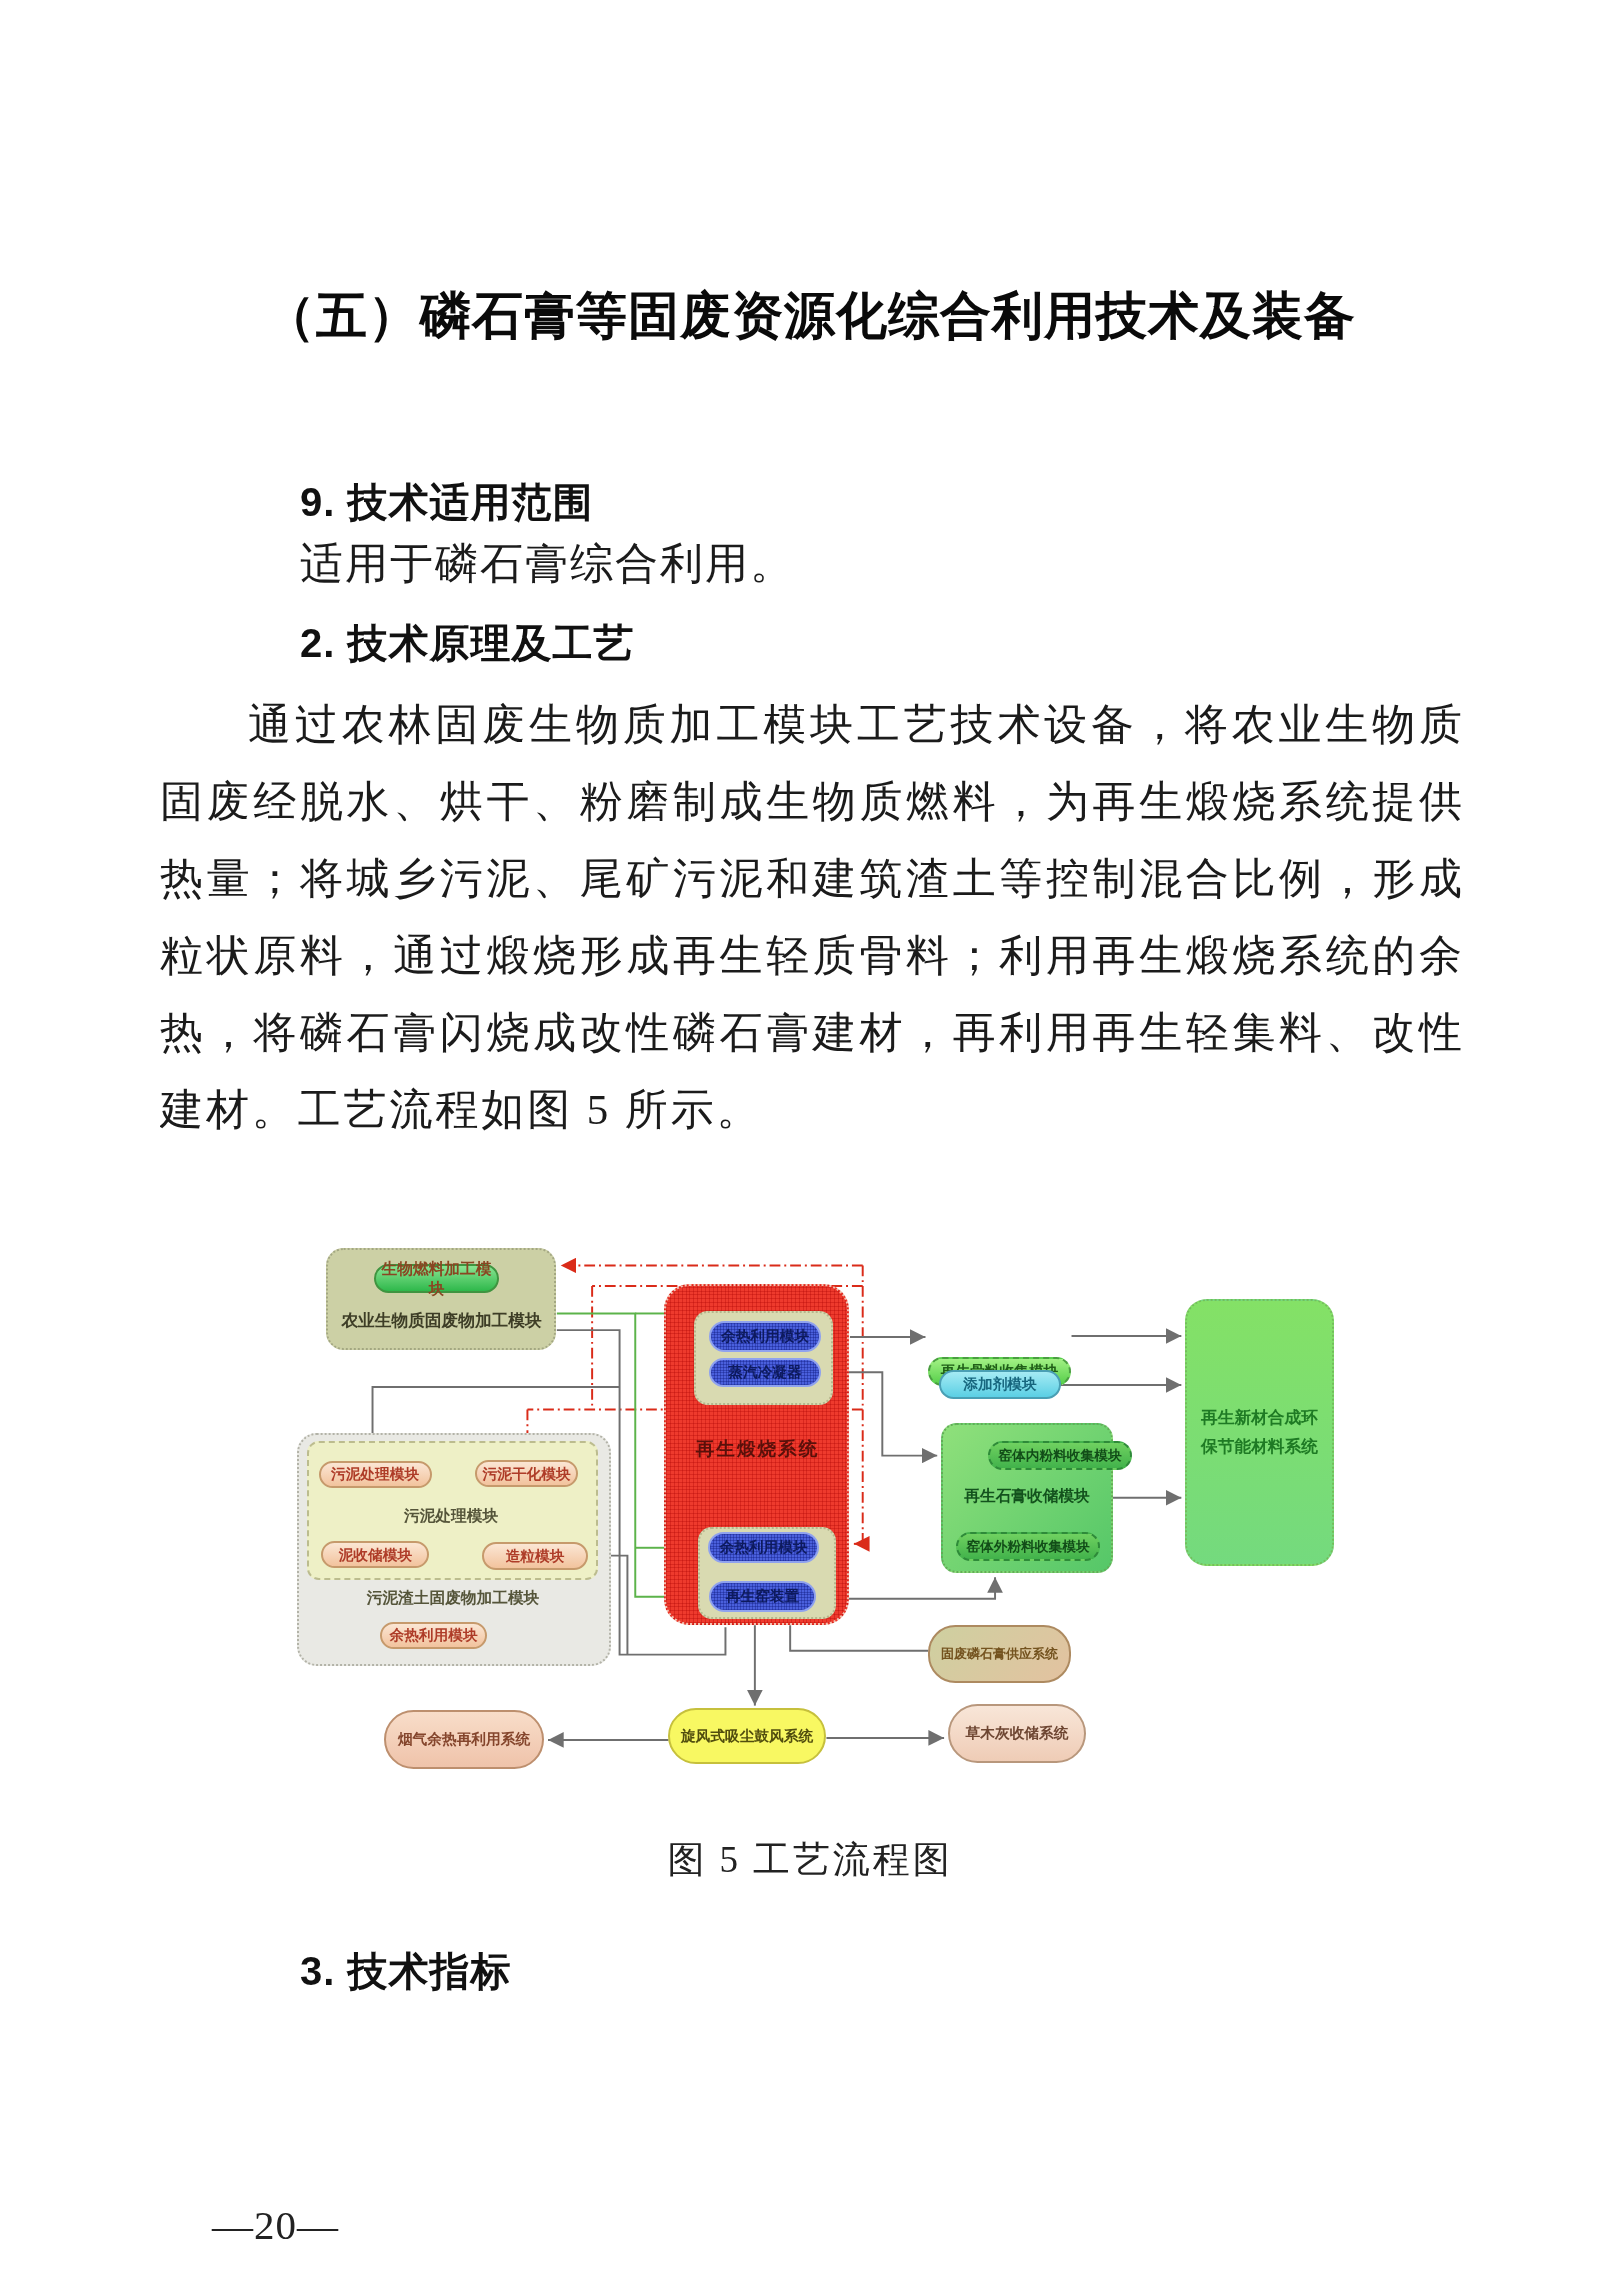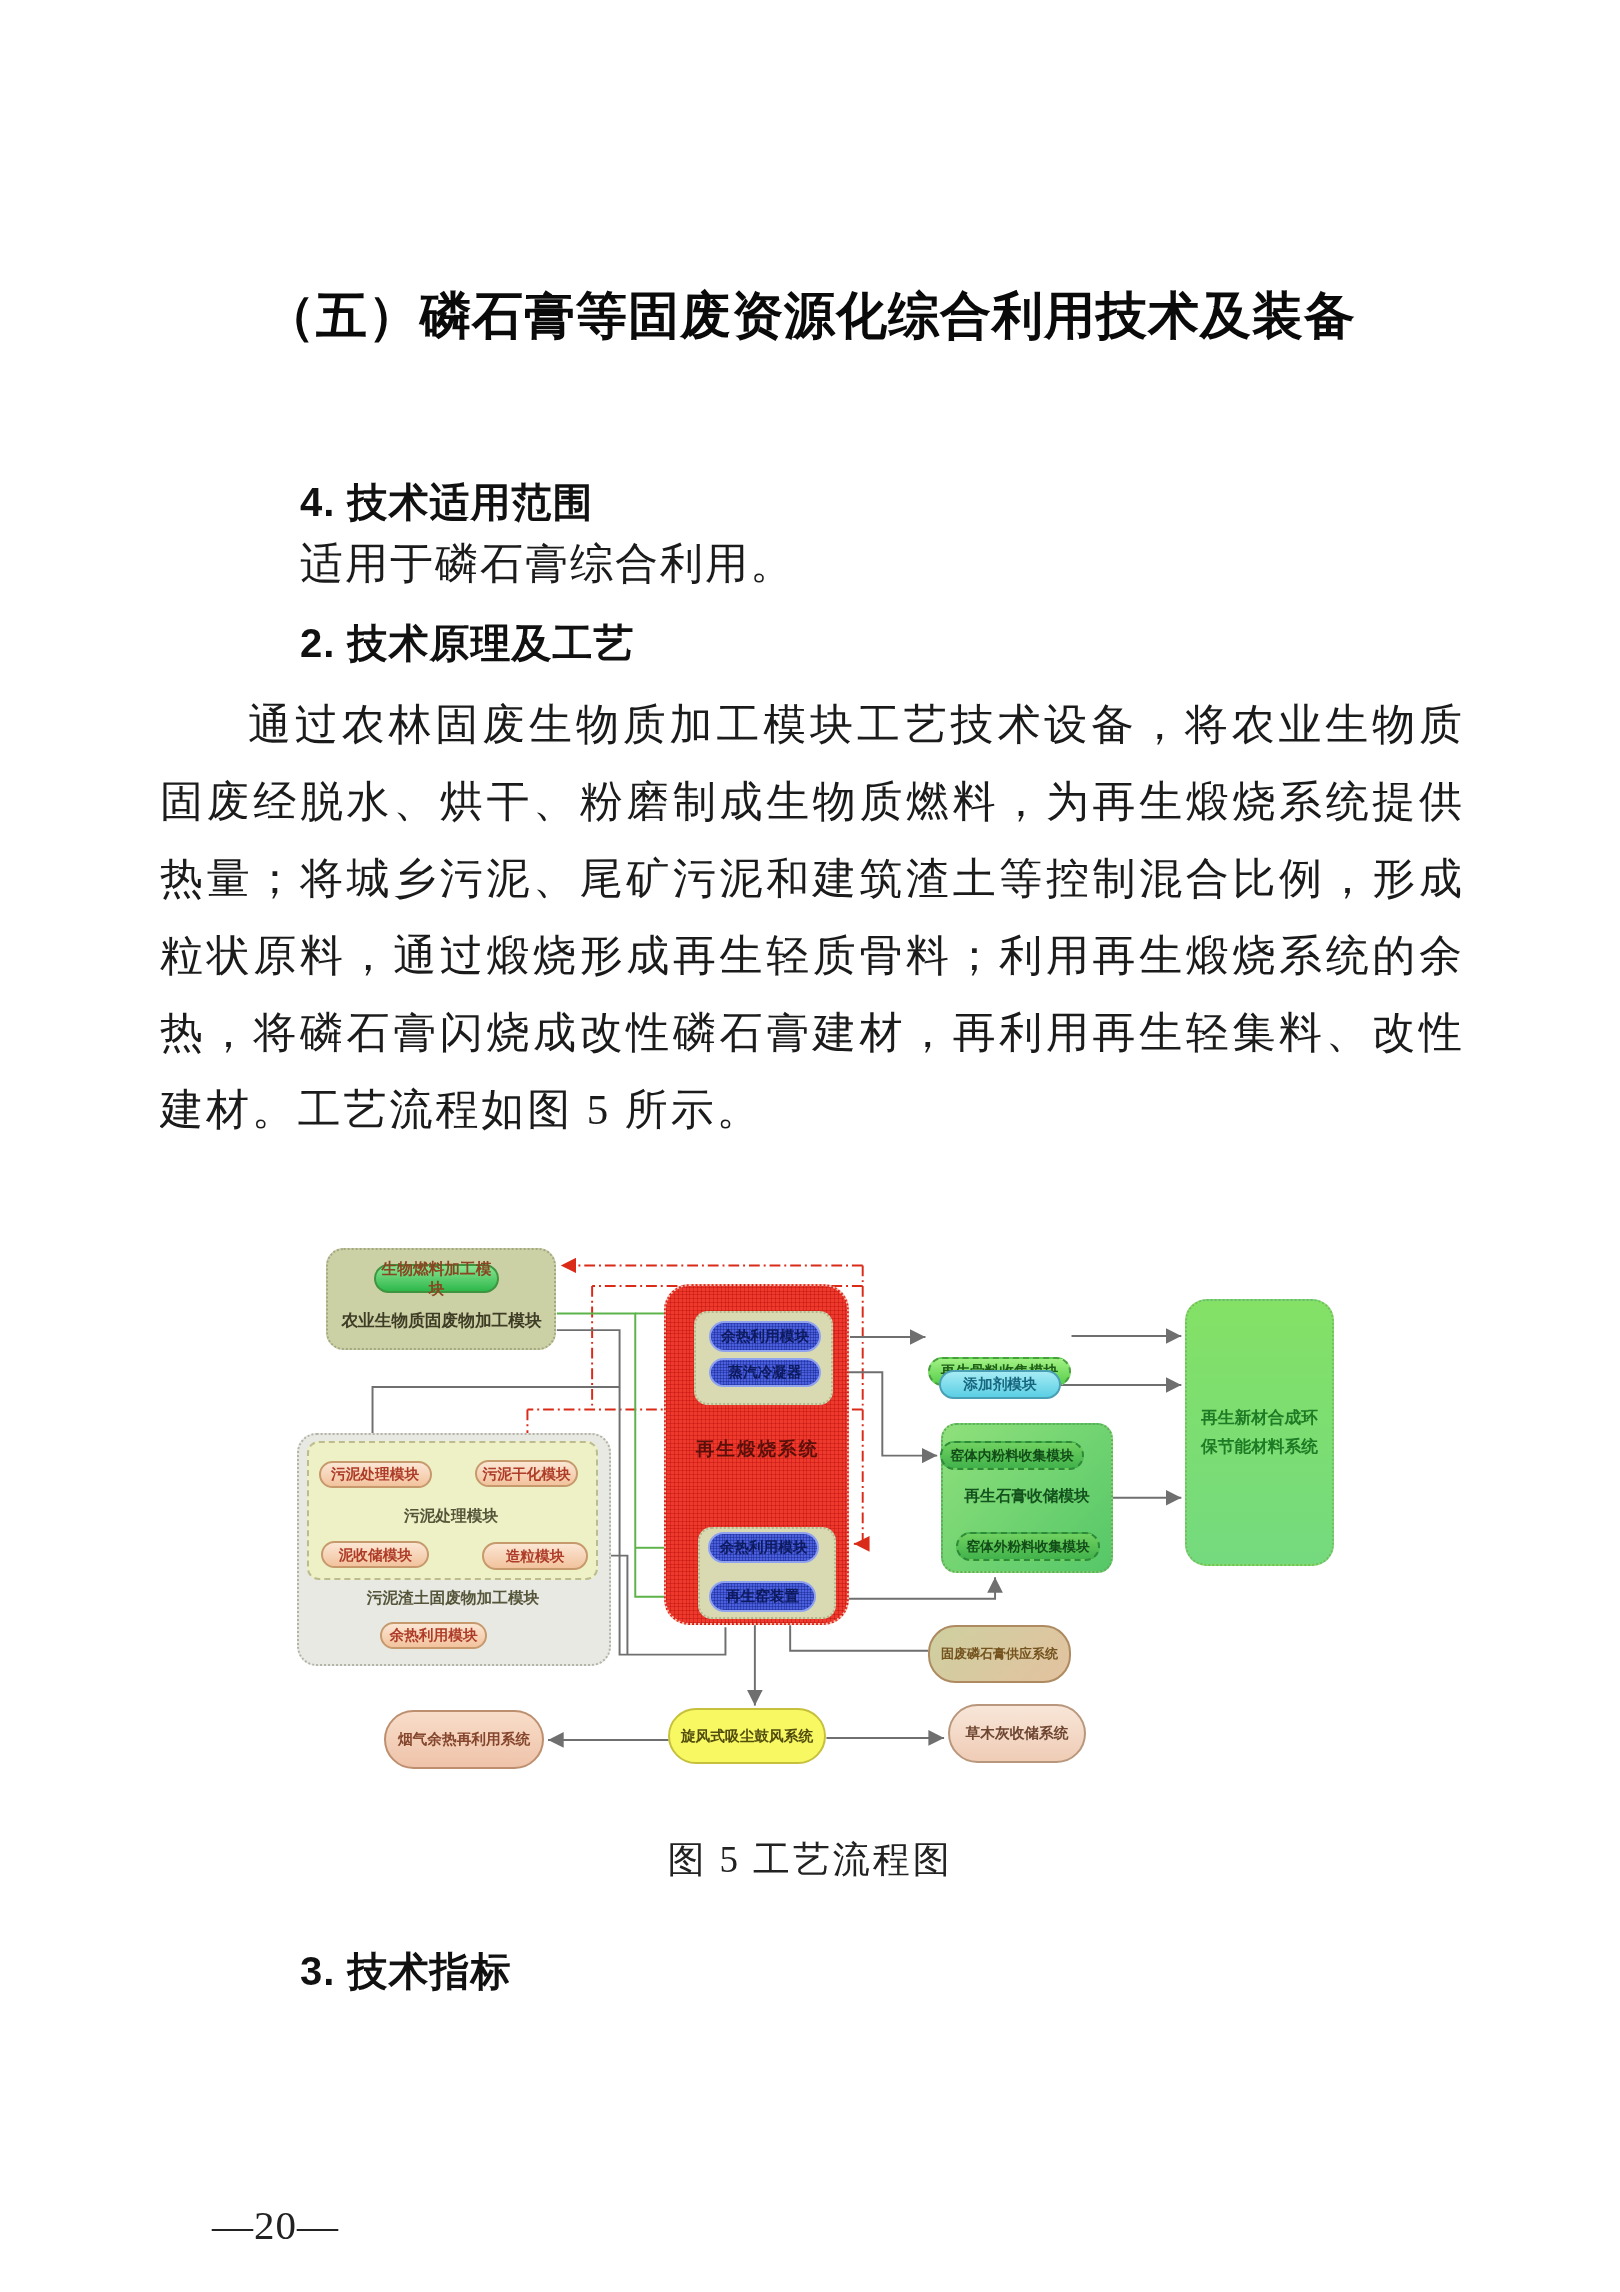--- a/index.html
+++ b/index.html
@@ -66,21 +66,21 @@
   .pink-ell{background:linear-gradient(180deg,#f8e6d8,#efccb6);border:2px solid #b8977c;
             border-radius:31px;color:#6e4632;font-size:14.7px;font-weight:bold;}
   .flue-ell{background:linear-gradient(180deg,#f8ddc9,#efc3aa);border:2px solid #bd8f6e;
             border-radius:35px;color:#84452c;font-size:14.7px;font-weight:bold;}
 </style>
 </head>
 <body>
 
 <div class="abs doc-title">（五）磷石膏等固废资源化综合利用技术及装备</div>
 
-<div class="abs h-num" style="top:475px;">4. 技术适用范围</div>
+<div class="abs h-num" style="top:475px;">9. 技术适用范围</div>
 <div class="abs kai-line" style="top:535px;">适用于磷石膏综合利用。</div>
 
 <div class="abs h-num" style="top:616px;">2. 技术原理及工艺</div>
 
 <div class="abs para">
   <div class="pline first">通过农林固废生物质加工模块工艺技术设备，将农业生物质</div>
   <div class="pline">固废经脱水、烘干、粉磨制成生物质燃料，为再生煅烧系统提供</div>
   <div class="pline">热量；将城乡污泥、尾矿污泥和建筑渣土等控制混合比例，形成</div>
   <div class="pline">粒状原料，通过煅烧形成再生轻质骨料；利用再生煅烧系统的余</div>
   <div class="pline">热，将磷石膏闪烧成改性磷石膏建材，再利用再生轻集料、改性</div>
@@ -156,21 +156,21 @@
   <div class="nd blue-pill pill" style="left:415px;top:121px;width:112px;height:29px;">蒸汽冷凝器</div>
   <div class="nd kiln-label" style="left:390px;top:199px;width:147px;height:25.5px;">再生煅烧系统</div>
   <div class="nd beige-sub" style="left:404px;top:290px;width:138px;height:92px;"></div>
   <div class="nd blue-pill pill" style="left:414px;top:295px;width:111px;height:31px;">余热利用模块</div>
   <div class="nd blue-pill pill" style="left:415px;top:344px;width:107px;height:31px;">再生窑装置</div>
 
   <div class="nd rgreen-pill pill" style="left:634px;top:84px;width:143px;height:29px;">再生骨料收集模块</div>
   <div class="nd cyan-pill pill" style="left:645px;top:133px;width:122px;height:29px;">添加剂模块</div>
 
   <div class="nd gypsum-box" style="left:647px;top:186px;width:172px;height:150px;"></div>
-  <div class="nd gypsum-pill pill" style="left:646px;top:204px;width:144px;height:29px;">窑体内粉料收集模块</div>
+  <div class="nd gypsum-pill pill" style="left:694px;top:204px;width:144px;height:29px;">窑体内粉料收集模块</div>
   <div class="nd gypsum-label" style="left:657px;top:247px;width:152px;height:23.5px;">再生石膏收储模块</div>
   <div class="nd gypsum-pill pill" style="left:662px;top:295px;width:144px;height:29px;">窑体外粉料收集模块</div>
 
   <div class="nd biggreen-box" style="left:891px;top:62px;width:149px;height:267px;">
     <span>再生新材合成环</span>
     <span>保节能材料系统</span>
   </div>
 
   <div class="nd tan-box" style="left:634px;top:388px;width:143px;height:58px;">固废磷石膏供应系统</div>
   <div class="nd yellow-ell" style="left:374px;top:471px;width:158px;height:56px;">旋风式吸尘鼓风系统</div>

